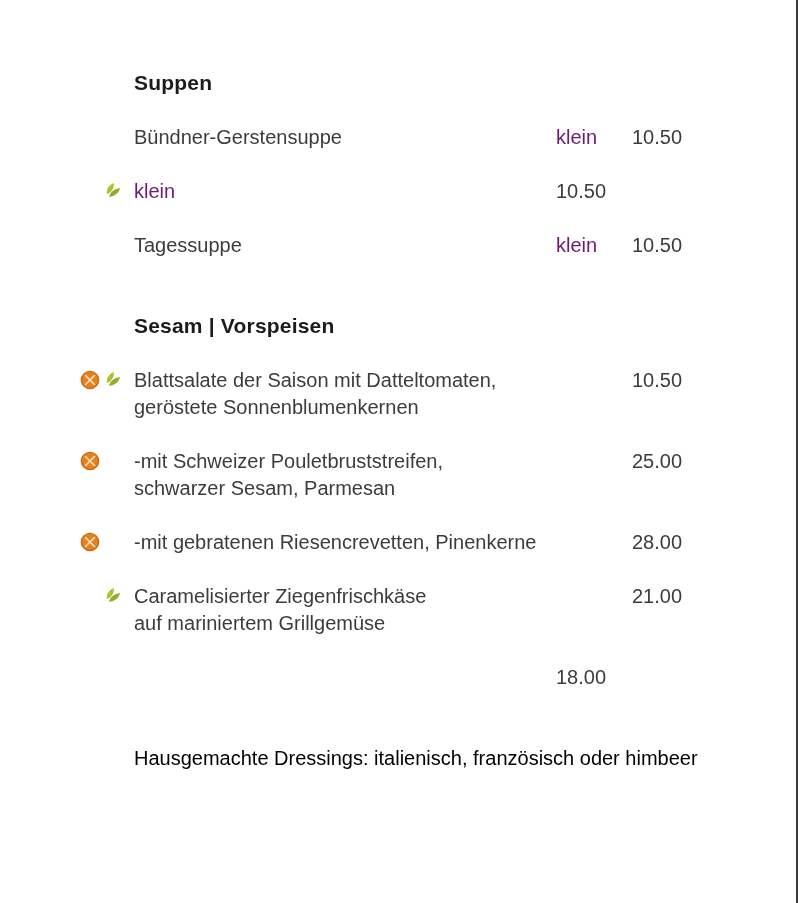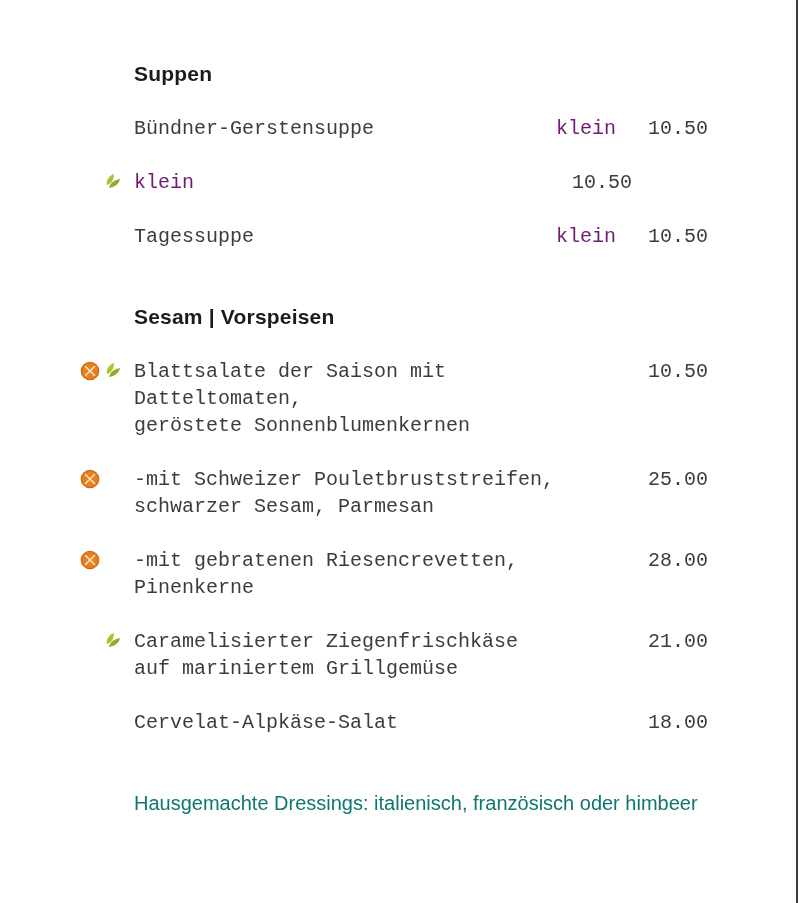--- a/index.html
+++ b/index.html
@@ -7,49 +7,48 @@
     position:relative;
     width:801px; height:903px;
     background:#ffffff;
     font-family:"Liberation Sans", sans-serif;
     overflow:hidden;
   }
   .edge-line {
     position:absolute; top:0; left:796px; width:2px; height:903px;
     background:#3a3a3a;
   }
-  .content { position:absolute; left:80px; top:60px; width:628px; }
+  .content { position:absolute; left:80px; top:69px; width:628px; }
 
   .section-title {
     margin:0 0 28px 54px;
     font-size:21px; line-height:27px;
     font-weight:bold; color:#1b1b1a;
     letter-spacing:0.2px;
   }
   .section + .section { margin-top:53px; }
 
   .menu-row {
     display:grid;
     grid-template-columns:54px 422px 76px 76px;
     align-items:start;
     margin-bottom:27px;
-    font-family:Liberation Mono, monospace;
   }
   .icons { display:flex; padding-top:3px; }
   .slot { display:inline-block; width:23px; height:20px; }
   .slot.leafslot { width:20px; }
 
   .name { color:#3c3c3c; font-size:20px; line-height:27px; }
   .name .l1, .name .l2 { display:block; }
   .size { color:#701a75; font-size:20px; line-height:27px; }
-  .price { color:#3c3c3c; font-size:20px; line-height:27px; text-align:right; }
+  .price { color:#3c3c3c; font-size:20px; line-height:27px; text-align:left; }
 
   .footnote {
     margin:54px 0 0 54px;
-    color:#0f766e; font-size:20px; line-height:27px;
+    color:#000000; font-size:20px; line-height:27px;
   }
 </style>
 </head>
 <body>
 
 <div class="page">
   <div class="edge-line"></div>
 
   <div class="content">
 
@@ -218,24 +217,20 @@
                 <g stroke="#f7e9c8" stroke-width="1.5" stroke-linecap="round">
                   <line x1="5.5" y1="5.5" x2="14.5" y2="14.5"></line>
                   <line x1="14.5" y1="5.5" x2="5.5" y2="14.5"></line>
                 </g>
               </svg></span>
           <span class="slot leafslot" style="visibility: hidden;"><svg width="19" height="19" viewBox="0 0 19 19">
                 <path d="M4 13 C3 8, 6 4, 11 2 C11 7, 9 11, 4 13 Z" fill="#aac431"></path>
                 <path d="M6 16 C7 11, 11 8, 17 7 C16 12, 12 15, 6 16 Z" fill="#8fae2a"></path>
               </svg></span>
         </span>
-        <span class="name">
-            <span class="l1">Cervelat-Alpkäse-Salat</span>
-            <span class="l2"></span>
-          </span>
         <span class="size"></span>
         <span class="price">18.00</span>
       </div>
     </div>
 
     <p class="footnote">Hausgemachte Dressings: italienisch, französisch oder himbeer</p>
   </div>
 </div>
 
 </body></html>

